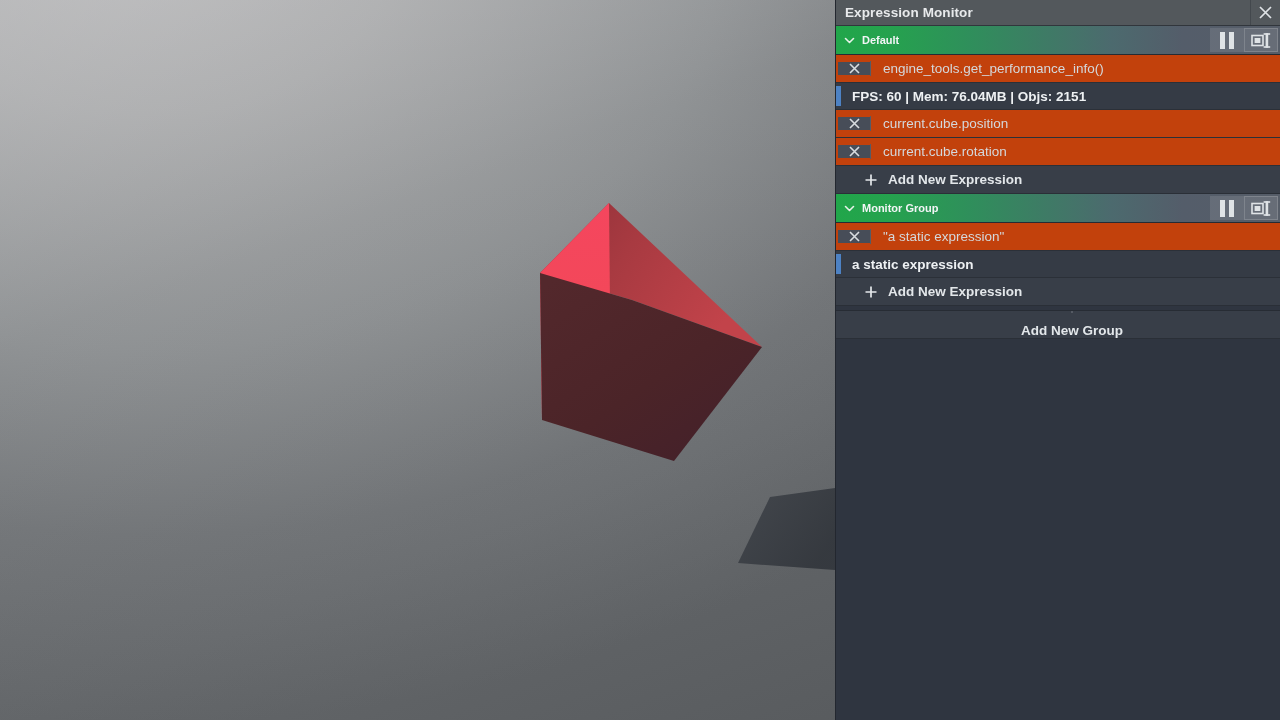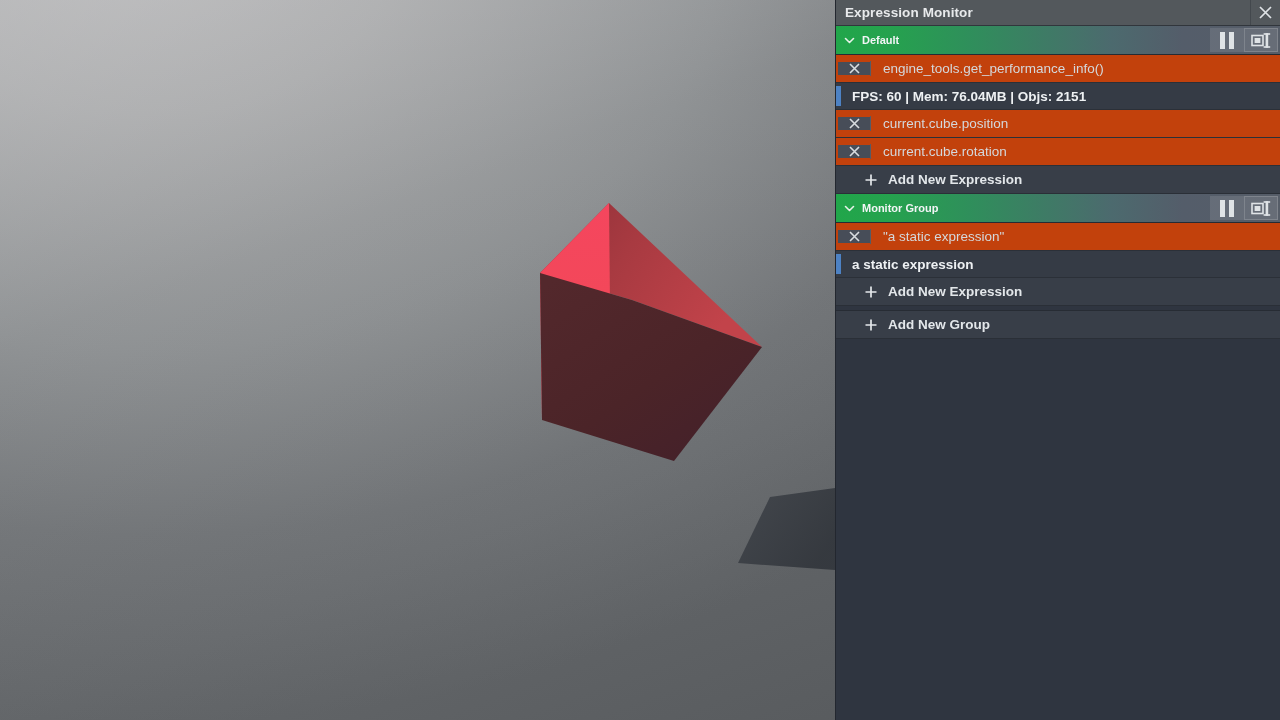--- a/index.html
+++ b/index.html
@@ -200,20 +200,21 @@
     background: #383e48;
     border-bottom: 1px solid #2a2f37;
     cursor: pointer;
     padding-left: 28px;
     gap: 10px;
   }
   .add-row.group-level {
     background: #383e48;
     border-top: 1px solid #272c34;
     margin-top: 4px;
+    flex-direction: column;
   }
   .add-label {
     font-size: 13.5px;
     font-weight: bold;
     color: #e3e7ea;
   }
   .plus-icon { display: block; }
 
   .panel-filler {
     flex: 1 1 auto;

